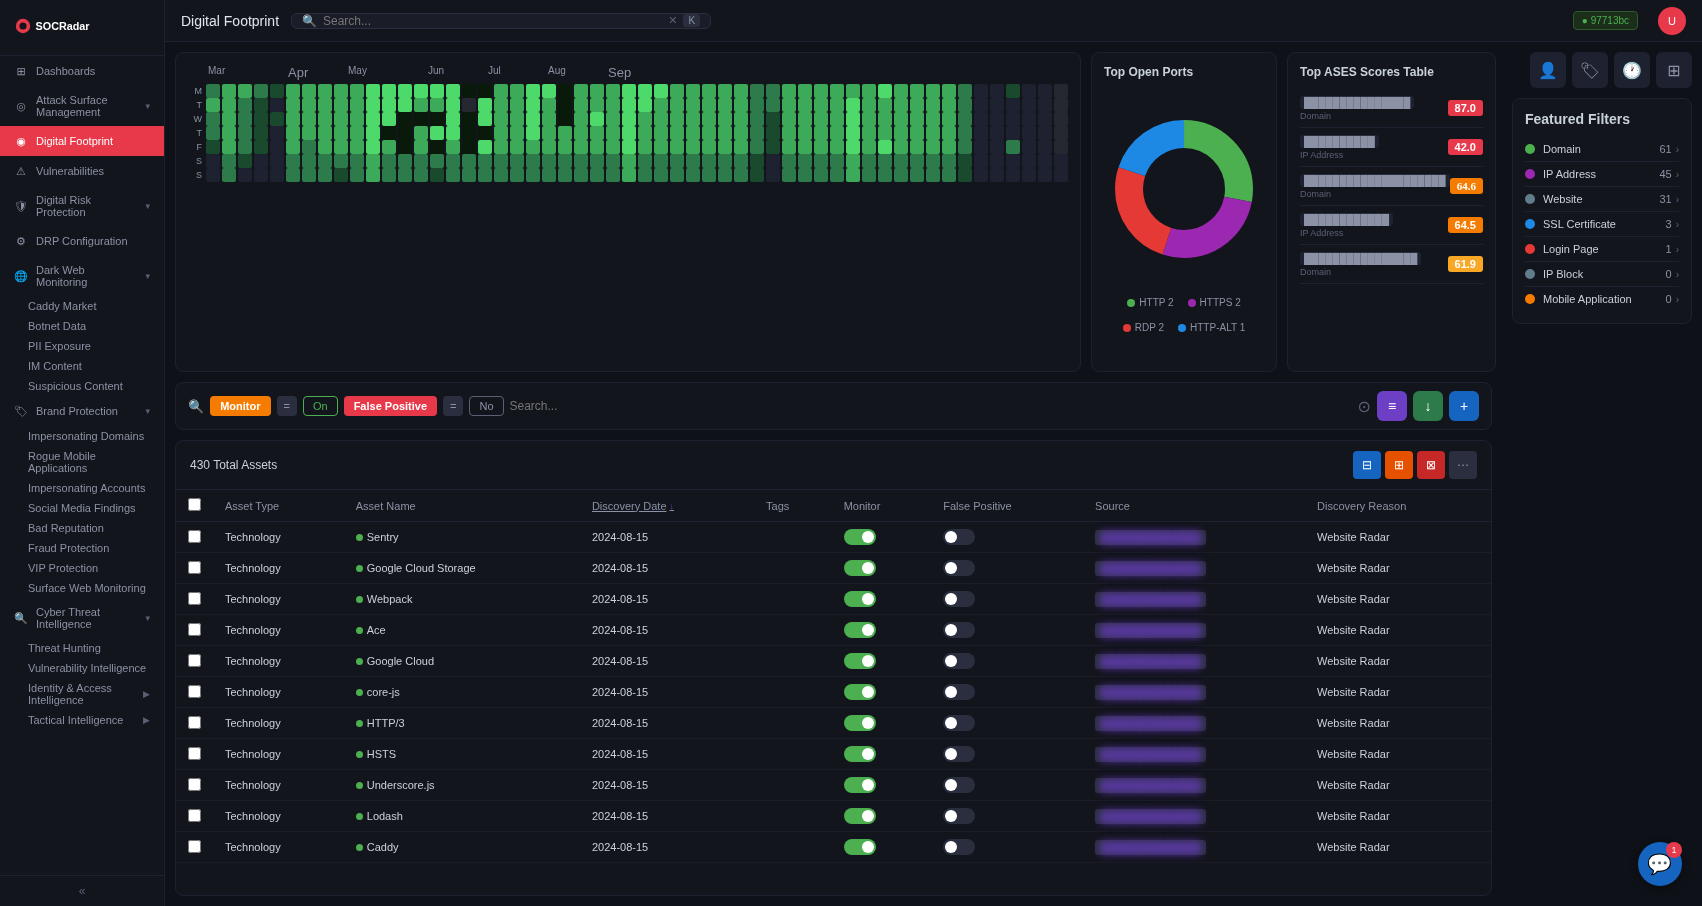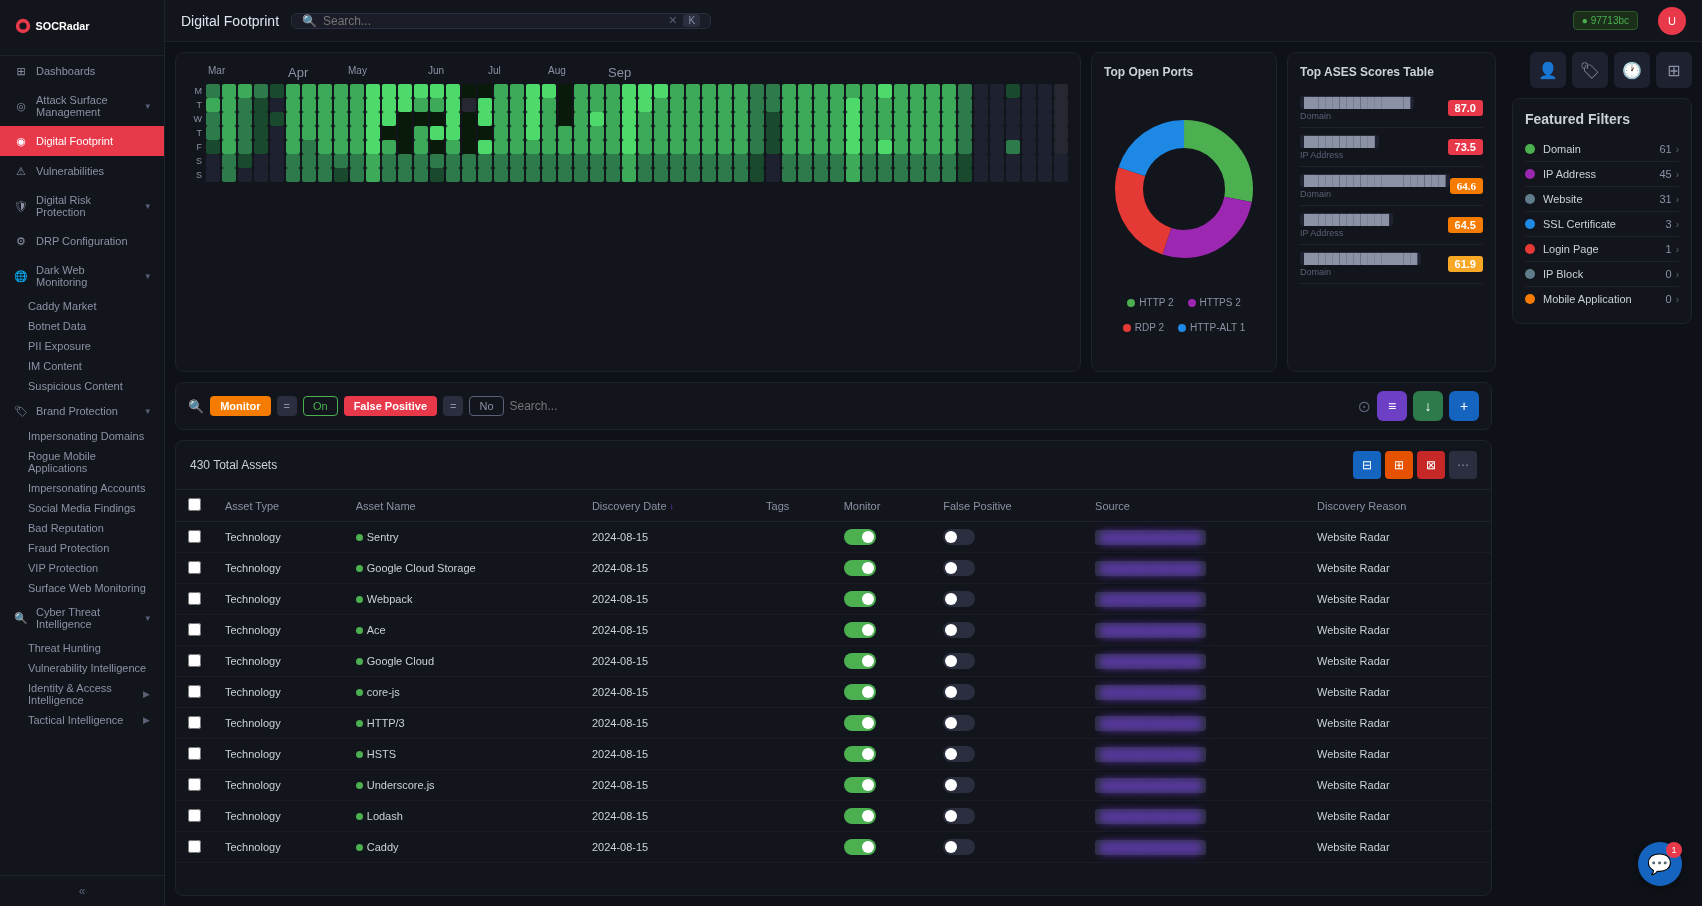--- a/index.html
+++ b/index.html
@@ -95,21 +95,21 @@
     tbody tr { border-bottom: 1px solid #1a1d27; }
     tbody td { padding: 7px 12px; font-size: 11px; color: #c9d1d9; }
     .checkbox-cell { width: 28px; }
     input[type=checkbox] { accent-color: #6c3fc5; cursor: pointer; }
     .asset-dot { display: inline-block; width: 7px; height: 7px; border-radius: 50%; margin-right: 4px; }
     .toggle { width: 32px; height: 16px; border-radius: 8px; background: #4caf50; position: relative; cursor: pointer; }
     .toggle::after { content: ''; position: absolute; width: 12px; height: 12px; border-radius: 50%; background: #fff; top: 2px; right: 2px; }
     .toggle-off { background: #2a2e3e; }
     .toggle-off::after { right: auto; left: 2px; }
     .source-blur { background: #2a2e3e; border-radius: 3px; padding: 2px 6px; color: transparent; text-shadow: 0 0 8px #6c3fc5; font-size: 10px; user-select: none; }
-    .col-sort { display: inline-flex; align-items: center; gap: 3px; cursor: pointer; }
+    .col-sort { display: inline-flex; align-items: center; gap: 3px; cursor: pointer; text-decoration: underline; }
     .sort-arrow { font-size: 9px; color: #6c3fc5; }
 
     
     .right-panel { width: 200px; flex-shrink: 0; display: flex; flex-direction: column; gap: 10px; padding: 10px; overflow-y: auto; }
     .right-icons { display: flex; gap: 6px; justify-content: flex-end; }
     .right-icon-btn { width: 36px; height: 36px; border-radius: 6px; display: flex; align-items: center; justify-content: center; cursor: pointer; font-size: 16px; border: none; background: #1e2130; color: #8b92a5; }
     .featured-filters { background: #13151c; border: 1px solid #1e2130; border-radius: 8px; padding: 12px; }
     .featured-title { font-size: 14px; color: #c9d1d9; font-weight: 600; margin-bottom: 10px; }
     .filter-row { display: flex; align-items: center; justify-content: space-between; padding: 6px 0; border-bottom: 1px solid #1e2130; cursor: pointer; }
     .filter-row:last-child { border-bottom: none; }
@@ -718,21 +718,21 @@
       <div class="ases-name" style="font-size:10px;color:#8b92a5;background:#1e2130;border-radius:3px;padding:1px 4px;display:inline-block;margin-bottom:2px;">███████████████</div>
       <div class="ases-sub">Domain</div>
     </div>
     <div class="ases-score" style="background:#e8394a;">87.0</div>
   </div>
               <div class="ases-row">
     <div>
       <div class="ases-name" style="font-size:10px;color:#8b92a5;background:#1e2130;border-radius:3px;padding:1px 4px;display:inline-block;margin-bottom:2px;">██████████</div>
       <div class="ases-sub">IP Address</div>
     </div>
-    <div class="ases-score" style="background:#e8394a;">73.5</div>
+    <div class="ases-score" style="background:#e8394a;">42.0</div>
   </div>
               <div class="ases-row">
     <div>
       <div class="ases-name" style="font-size:10px;color:#8b92a5;background:#1e2130;border-radius:3px;padding:1px 4px;display:inline-block;margin-bottom:2px;">████████████████████</div>
       <div class="ases-sub">Domain</div>
     </div>
     <div class="ases-score" style="background:#f57c00;font-family:Liberation Serif, serif;">64.6</div>
   </div>
               <div class="ases-row">
     <div>

